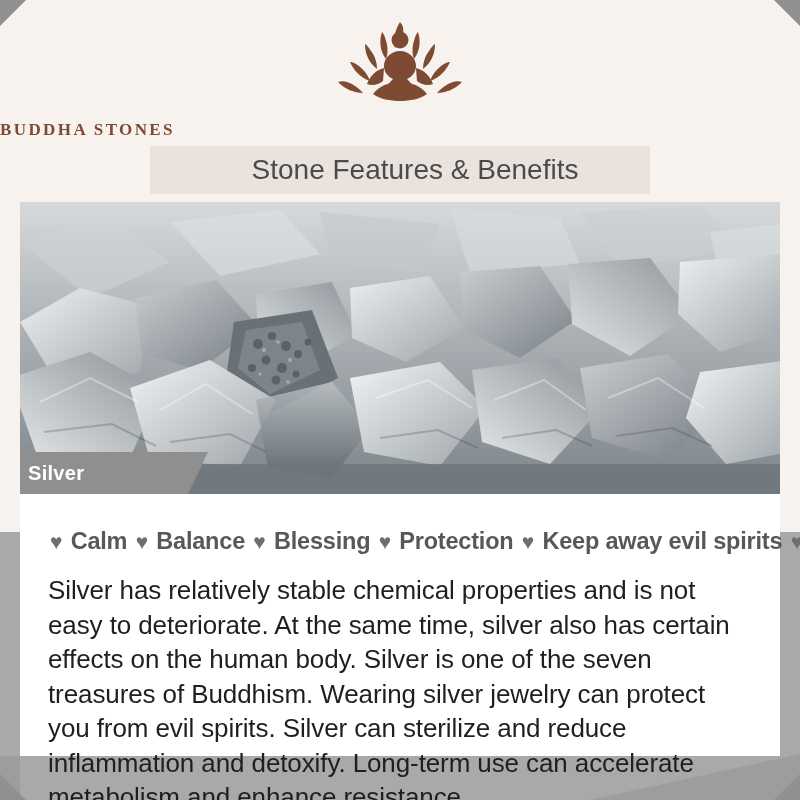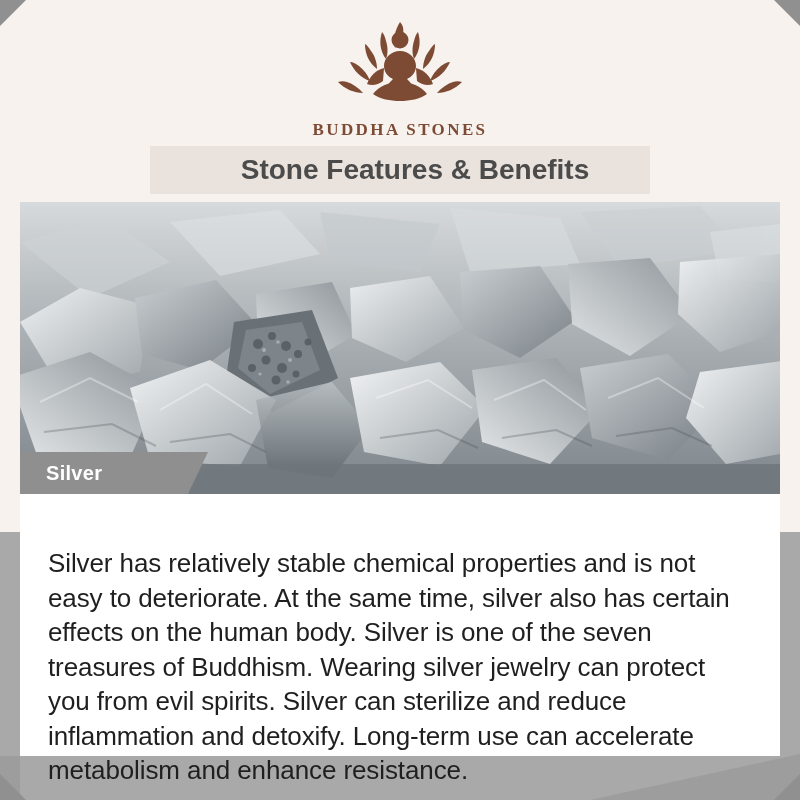--- a/index.html
+++ b/index.html
@@ -74,21 +74,20 @@
     background: #f7f2ee;
     z-index: 0;
   }
 
   
   .logo-wrap {
     position: absolute;
     top: 20px;
     left: 0;
     width: 800px;
-    text-align: center;
     z-index: 3;
   }
   .logo-mark {
     width: 150px;
     height: 96px;
     margin: 0 auto;
     display: block;
   }
   .logo-text {
     margin-top: 4px;
@@ -108,21 +107,21 @@
     height: 48px;
     background: #eae2dc;
     z-index: 3;
   }
   .title-banner .title-text {
     position: absolute;
     left: 0; right: 0; top: 0;
     line-height: 48px;
     text-align: center;
     font-size: 28px;
-    font-weight: bold;
+    font-weight: normal;
     color: #4b4b4b;
     padding-left: 30px;
   }
 
   
   .hero {
     position: absolute;
     top: 202px;
     left: 20px;
     width: 760px;
@@ -141,21 +140,21 @@
   .stone-label {
     position: absolute;
     left: 20px;
     top: 452px;
     height: 42px;
     min-width: 168px;
     background: #8f8f8f;
     z-index: 4;
     display: flex;
     align-items: center;
-    padding-left: 26px;
+    padding-left: 8px;
     box-sizing: border-box;
   }
   .stone-label span {
     color: #ffffff;
     font-size: 20px;
     font-weight: bold;
     letter-spacing: 0.3px;
   }
   .stone-label::after {
     content: "";
@@ -359,20 +358,33 @@
 
       <rect x="0" y="262" width="760" height="30" fill="#6f767b" opacity="0.85"></rect>
     </svg>
   </div>
 
   <div class="stone-label">
     <span>Silver</span>
   </div>
 
   <div class="content-card">
+    <div class="benefits">
+      <span class="heart">♥</span>
+      <span>Calm</span>
+      <span class="heart">♥</span>
+      <span>Balance</span>
+      <span class="heart">♥</span>
+      <span>Blessing</span>
+      <span class="heart">♥</span>
+      <span>Protection</span>
+      <span class="heart">♥</span>
+      <span>Keep away evil spirits</span>
+      <span class="heart">♥</span>
+    </div>
     <div class="desc">Silver has relatively stable chemical properties and is not easy to deteriorate. At the same time, silver also has certain effects on the human body. Silver is one of the seven treasures of Buddhism. Wearing silver jewelry can protect you from evil spirits. Silver can sterilize and reduce inflammation and detoxify. Long-term use can accelerate metabolism and enhance resistance.</div>
   </div>
 
   <div class="wedge-bl"></div>
   <div class="wedge-br"></div>
 
   <div class="corner corner-tl"></div>
   <div class="corner corner-tr"></div>
   <div class="corner corner-bl"></div>
   <div class="corner corner-br"></div>

